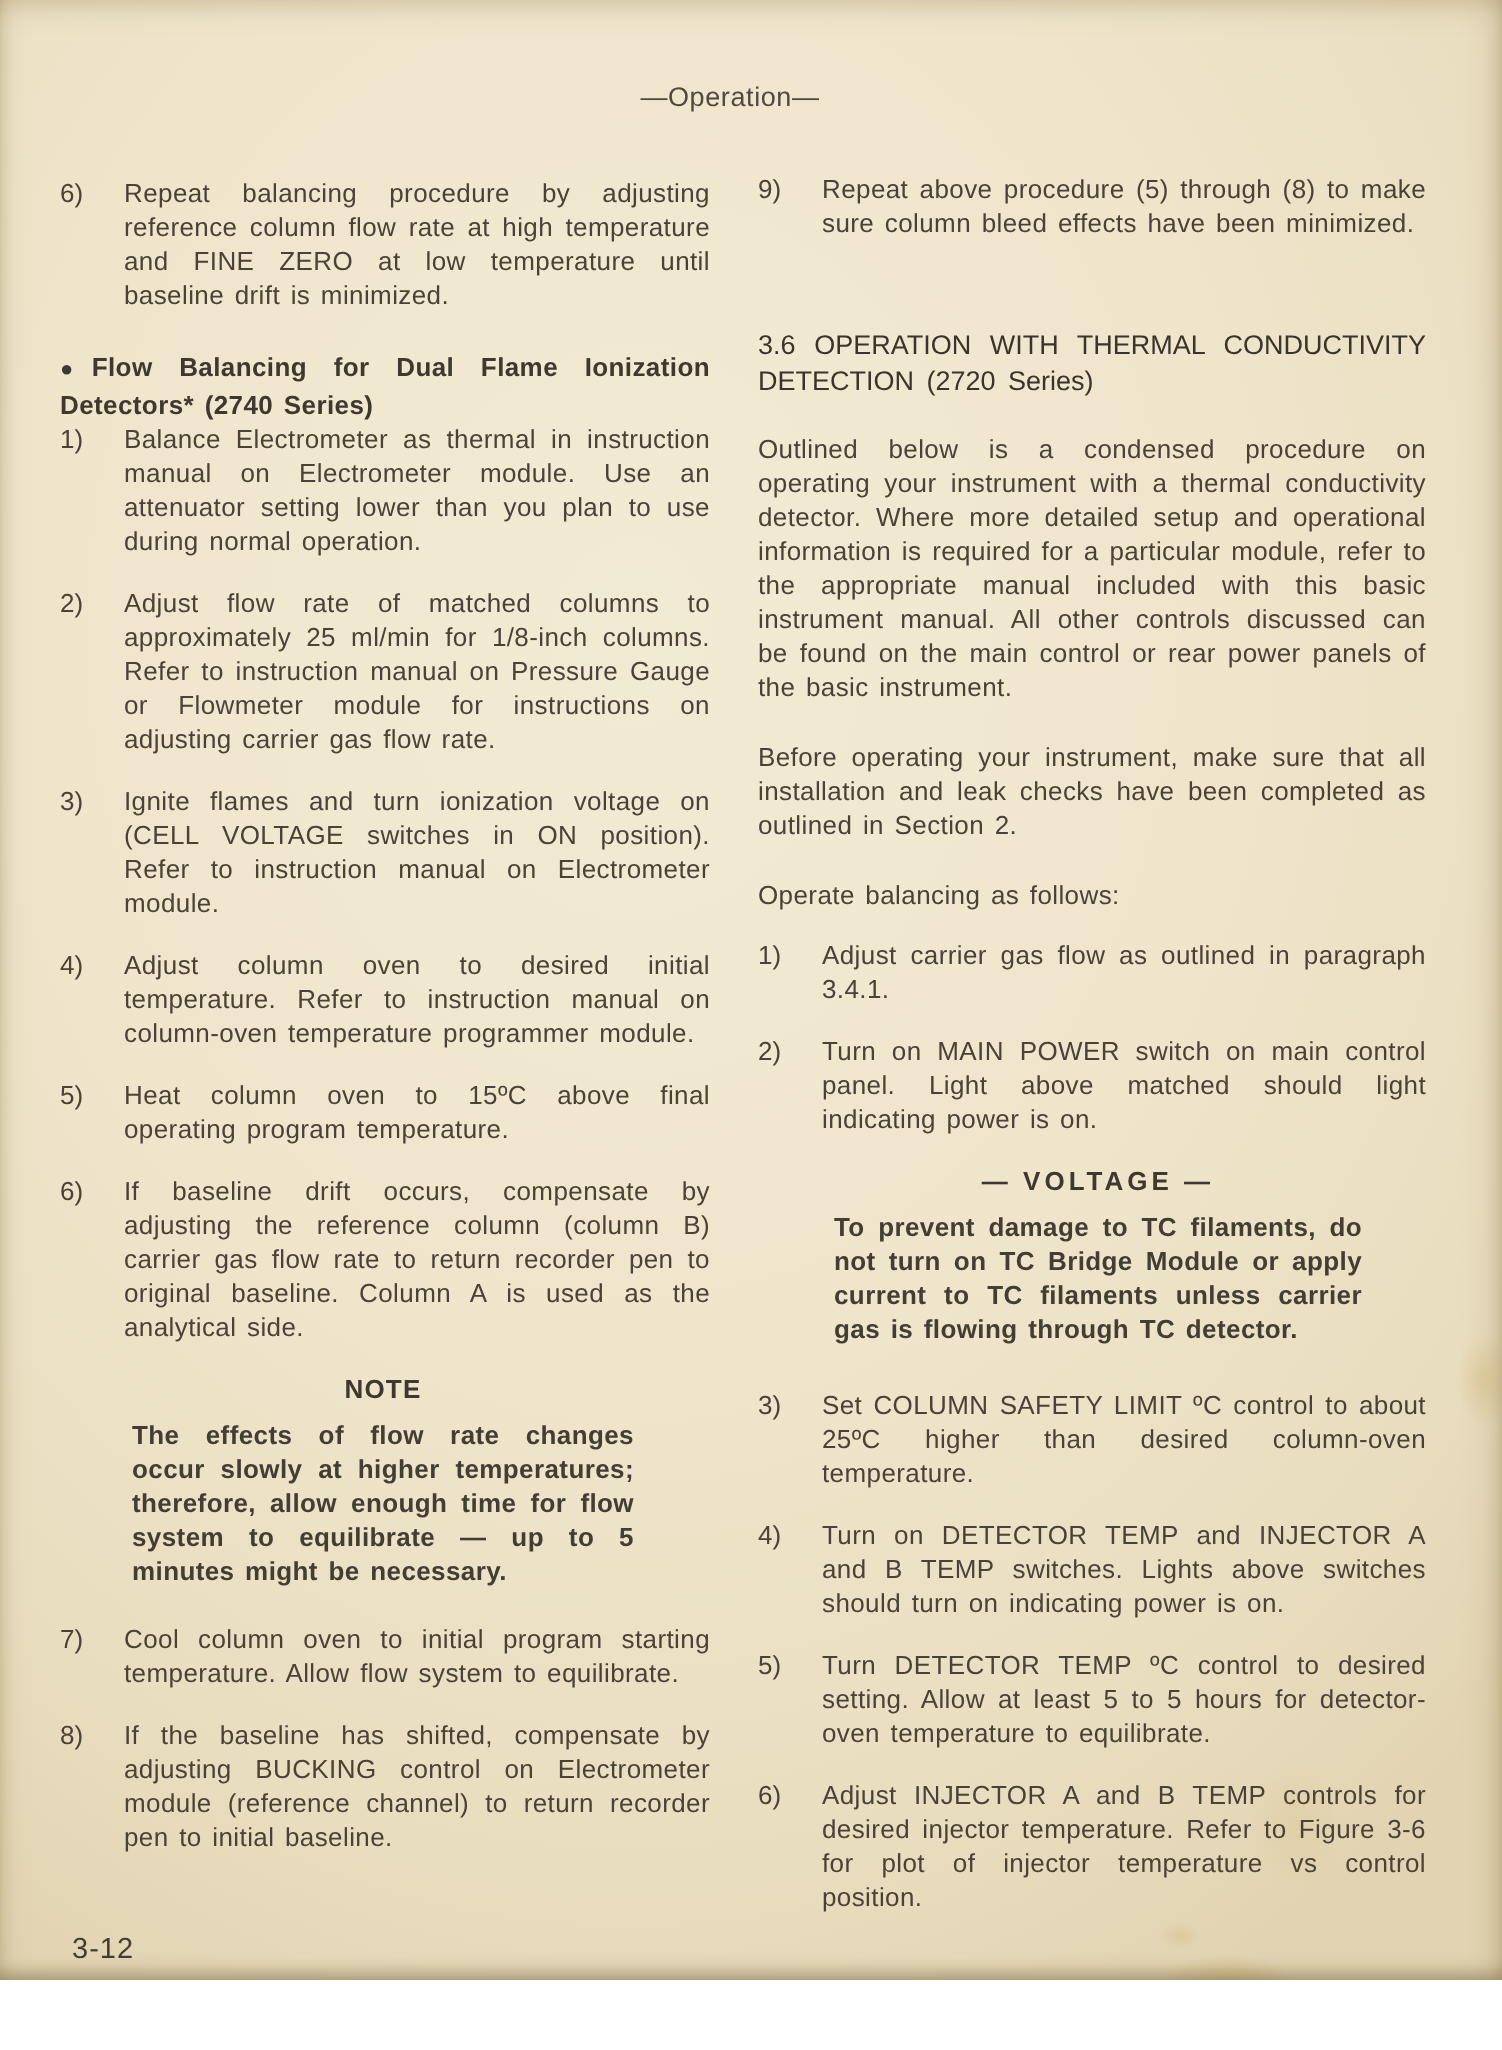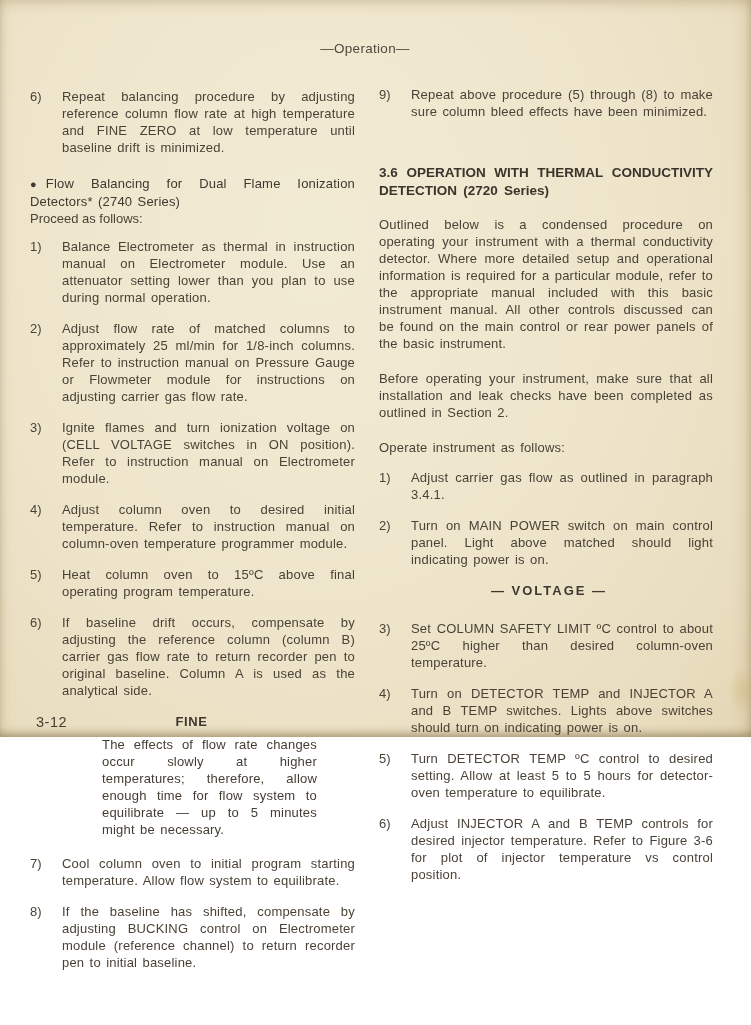--- a/index.html
+++ b/index.html
@@ -3,21 +3,21 @@
 <meta charset="utf-8">
 <style>
   html, body { margin: 0; padding: 0; }
   body {
     width: 751px; height: 1025px;
     font-family: "Liberation Sans", "DejaVu Sans", sans-serif;
     overflow: hidden;
   }
   .page {
     position: relative;
-    width: 751px; height: 737px;
+    width: 751px; height: 990px;
     background:
       radial-gradient(ellipse 46px 22px at 614px 992px, rgba(193,148,58,0.28), rgba(193,148,58,0) 70%),
       radial-gradient(ellipse 22px 14px at 296px 1006px, rgba(185,142,60,0.25), rgba(185,142,60,0) 70%),
       radial-gradient(ellipse 16px 10px at 590px 968px, rgba(196,156,70,0.22), rgba(196,156,70,0) 70%),
       radial-gradient(ellipse 34px 46px at 648px 912px, rgba(206,172,92,0.16), rgba(206,172,92,0) 70%),
       radial-gradient(ellipse 20px 34px at 742px 690px, rgba(198,158,76,0.26), rgba(198,158,76,0) 70%),
       radial-gradient(ellipse 26px 18px at 700px 1014px, rgba(182,140,58,0.28), rgba(182,140,58,0) 70%),
       radial-gradient(ellipse 620px 760px at 42% 32%, #f2ebd4 0%, #eee5cb 50%, #e9ddbf 82%, #e2d4b2 100%);
     box-shadow:
       inset 0 -7px 9px -4px rgba(104,86,46,0.50),
@@ -39,28 +39,28 @@
   .col-left  { left: 30px;  top: 88px; width: 325px; }
   .col-right { left: 379px; top: 86px; width: 334px; }
   .para, .step-text, .bullet-heading, .note-body, .caution-body {
     text-align: justify;
     letter-spacing: 0.2px;
     word-spacing: 1.5px;
   }
   .step { display: flex; margin-bottom: 14px; }
   .step-num { width: 32px; flex-shrink: 0; }
   .step-text { flex: 1; }
-  .bullet-heading { font-weight: normal; color: #3e382f; margin-top: 19px; }
+  .bullet-heading { font-weight: bold; color: #3e382f; margin-top: 19px; }
   .bullet-glyph { display: inline-block; padding-right: 9px; font-size: 11px; }
   .proceed { margin-bottom: 11px; }
   .note-block { margin: 4px 38px 17px 36px; }
   .note-title { text-align: center; font-weight: bold; color: #3e382f; margin-bottom: 6px; letter-spacing: 0.6px; }
-  .note-body { font-weight: normal; color: #443d33; margin-left: 36px; }
+  .note-body { font-weight: bold; color: #443d33; }
   .section-heading {
-    font-weight: bold; color: #3a342c;
+    font-weight: normal; color: #3a342c;
     font-size: 13.5px; line-height: 18px;
     text-align: justify; letter-spacing: 0; word-spacing: 2.5px;
     margin: 44px 0 16px 0;
   }
   .para { margin-bottom: 18px; }
   .para-last { margin-bottom: 13px; }
   .caution-block { margin: 5px 32px 21px 38px; }
   .caution-title { text-align: center; font-weight: bold; color: #3e382f; letter-spacing: 2px; margin-bottom: 6px; }
   .caution-body { font-weight: bold; color: #443d33; }
 </style>
@@ -74,21 +74,20 @@
   <div class="col col-left">
 
     <div class="step">
       <span class="step-num">6)</span>
       <div class="step-text">Repeat balancing procedure by adjusting reference column flow rate at high temperature and FINE ZERO at low temperature until baseline drift is minimized.</div>
     </div>
 
     <div class="bullet-heading">
       <span class="bullet-glyph">●</span><span>Flow Balancing for Dual Flame Ionization Detectors* (2740 Series)</span>
     </div>
-    <div class="proceed">Proceed as follows:</div>
 
     <div class="step">
       <span class="step-num">1)</span>
       <div class="step-text">Balance Electrometer as thermal in instruction manual on Electrometer module. Use an attenuator setting lower than you plan to use during normal operation.</div>
     </div>
     <div class="step">
       <span class="step-num">2)</span>
       <div class="step-text">Adjust flow rate of matched columns to approximately 25 ml/min for 1/8-inch columns. Refer to instruction manual on Pressure Gauge or Flowmeter module for instructions on adjusting carrier gas flow rate.</div>
     </div>
     <div class="step">
@@ -102,21 +101,21 @@
     <div class="step">
       <span class="step-num">5)</span>
       <div class="step-text">Heat column oven to 15ºC above final operating program temperature.</div>
     </div>
     <div class="step">
       <span class="step-num">6)</span>
       <div class="step-text">If baseline drift occurs, compensate by adjusting the reference column (column B) carrier gas flow rate to return recorder pen to original baseline. Column A is used as the analytical side.</div>
     </div>
 
     <div class="note-block">
-      <div class="note-title">FINE</div>
+      <div class="note-title">NOTE</div>
       <div class="note-body">The effects of flow rate changes occur slowly at higher temperatures; therefore, allow enough time for flow system to equilibrate — up to 5 minutes might be necessary.</div>
     </div>
 
     <div class="step">
       <span class="step-num">7)</span>
       <div class="step-text">Cool column oven to initial program starting temperature. Allow flow system to equilibrate.</div>
     </div>
     <div class="step">
       <span class="step-num">8)</span>
       <div class="step-text">If the baseline has shifted, compensate by adjusting BUCKING control on Electrometer module (reference channel) to return recorder pen to initial baseline.</div>
@@ -127,33 +126,34 @@
 
     <div class="step">
       <span class="step-num">9)</span>
       <div class="step-text">Repeat above procedure (5) through (8) to make sure column bleed effects have been minimized.</div>
     </div>
 
     <div class="section-heading">3.6 OPERATION WITH THERMAL CONDUCTIVITY DETECTION (2720 Series)</div>
 
     <div class="para">Outlined below is a condensed procedure on operating your instrument with a thermal conductivity detector. Where more detailed setup and operational information is required for a particular module, refer to the appropriate manual included with this basic instrument manual. All other controls discussed can be found on the main control or rear power panels of the basic instrument.</div>
     <div class="para">Before operating your instrument, make sure that all installation and leak checks have been completed as outlined in Section 2.</div>
-    <div class="para para-last">Operate instrument as follows:</div>
+    <div class="para para-last">Operate balancing as follows:</div>
 
     <div class="step">
       <span class="step-num">1)</span>
       <div class="step-text">Adjust carrier gas flow as outlined in paragraph 3.4.1.</div>
     </div>
     <div class="step">
       <span class="step-num">2)</span>
       <div class="step-text">Turn on MAIN POWER switch on main control panel. Light above matched should light indicating power is on.</div>
     </div>
 
     <div class="caution-block">
       <div class="caution-title">— VOLTAGE —</div>
+      <div class="caution-body">To prevent damage to TC filaments, do not turn on TC Bridge Module or apply current to TC filaments unless carrier gas is flowing through TC detector.</div>
     </div>
 
     <div class="step">
       <span class="step-num">3)</span>
       <div class="step-text">Set COLUMN SAFETY LIMIT ºC control to about 25ºC higher than desired column-oven temperature.</div>
     </div>
     <div class="step">
       <span class="step-num">4)</span>
       <div class="step-text">Turn on DETECTOR TEMP and INJECTOR A and B TEMP switches. Lights above switches should turn on indicating power is on.</div>
     </div>

